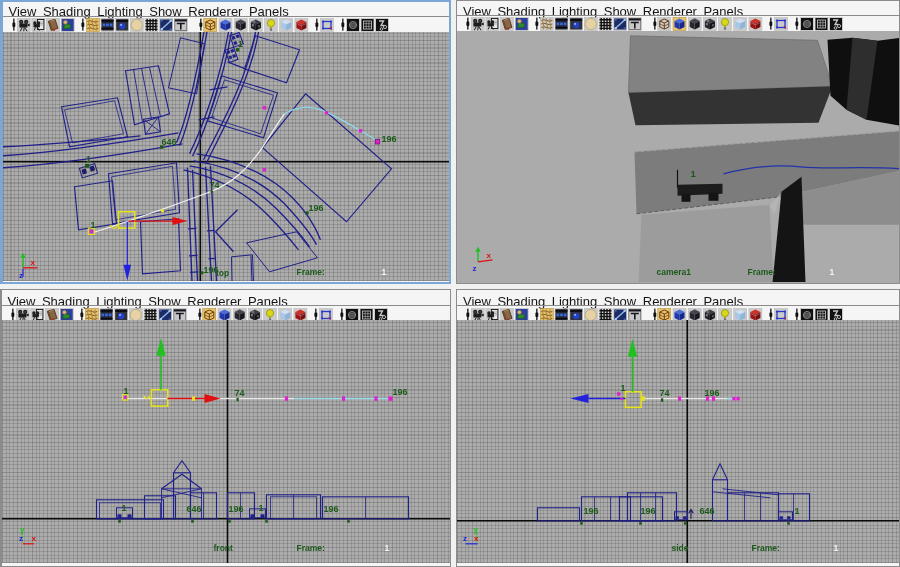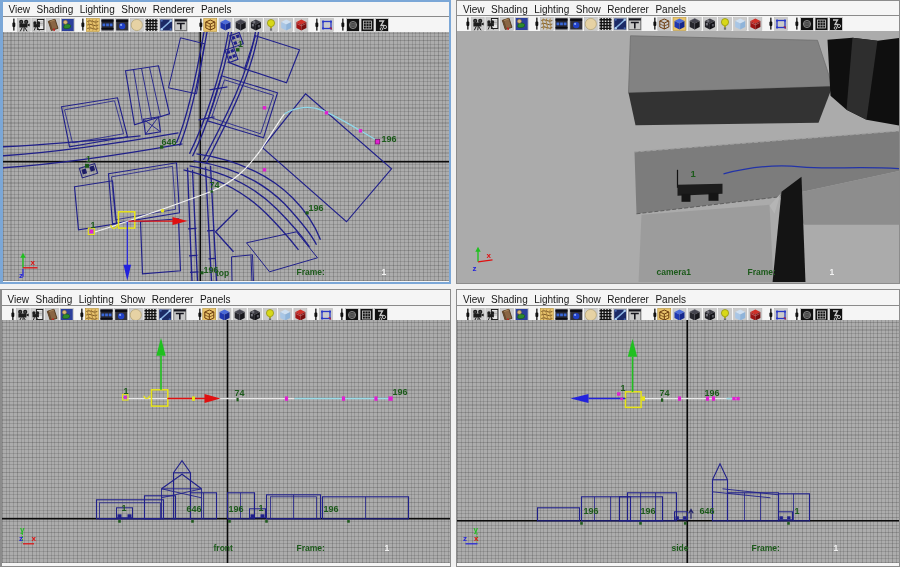--- a/index.html
+++ b/index.html
@@ -1,15 +1,15 @@
 <!DOCTYPE html>
 <html><head><meta charset="utf-8"><style>
 *{margin:0;padding:0;box-sizing:border-box}
 html,body{width:900px;height:567px;overflow:hidden;background:#f1f1f1;font-family:"Liberation Sans",sans-serif}
-.menu{position:absolute;font-size:10px;color:#151515;white-space:nowrap;letter-spacing:0px}
+.menu{position:absolute;font-size:13px;color:#151515;white-space:nowrap;letter-spacing:0px}
 .menu span{margin-right:6.5px}
 .gridbg{background-color:#acacac;background-image:
  repeating-linear-gradient(0deg,rgba(0,0,0,0.055) 0 1px,transparent 1px 15px),
  repeating-linear-gradient(90deg,rgba(0,0,0,0.055) 0 1px,transparent 1px 15px),
  repeating-linear-gradient(0deg,rgba(0,0,0,0.12) 0 1px,transparent 1px 3.75px),
  repeating-linear-gradient(90deg,rgba(0,0,0,0.12) 0 1px,transparent 1px 3.75px);}
 .flatbg{background:#ababab}
 </style></head>
 <body>
 <svg width="0" height="0" style="position:absolute">

